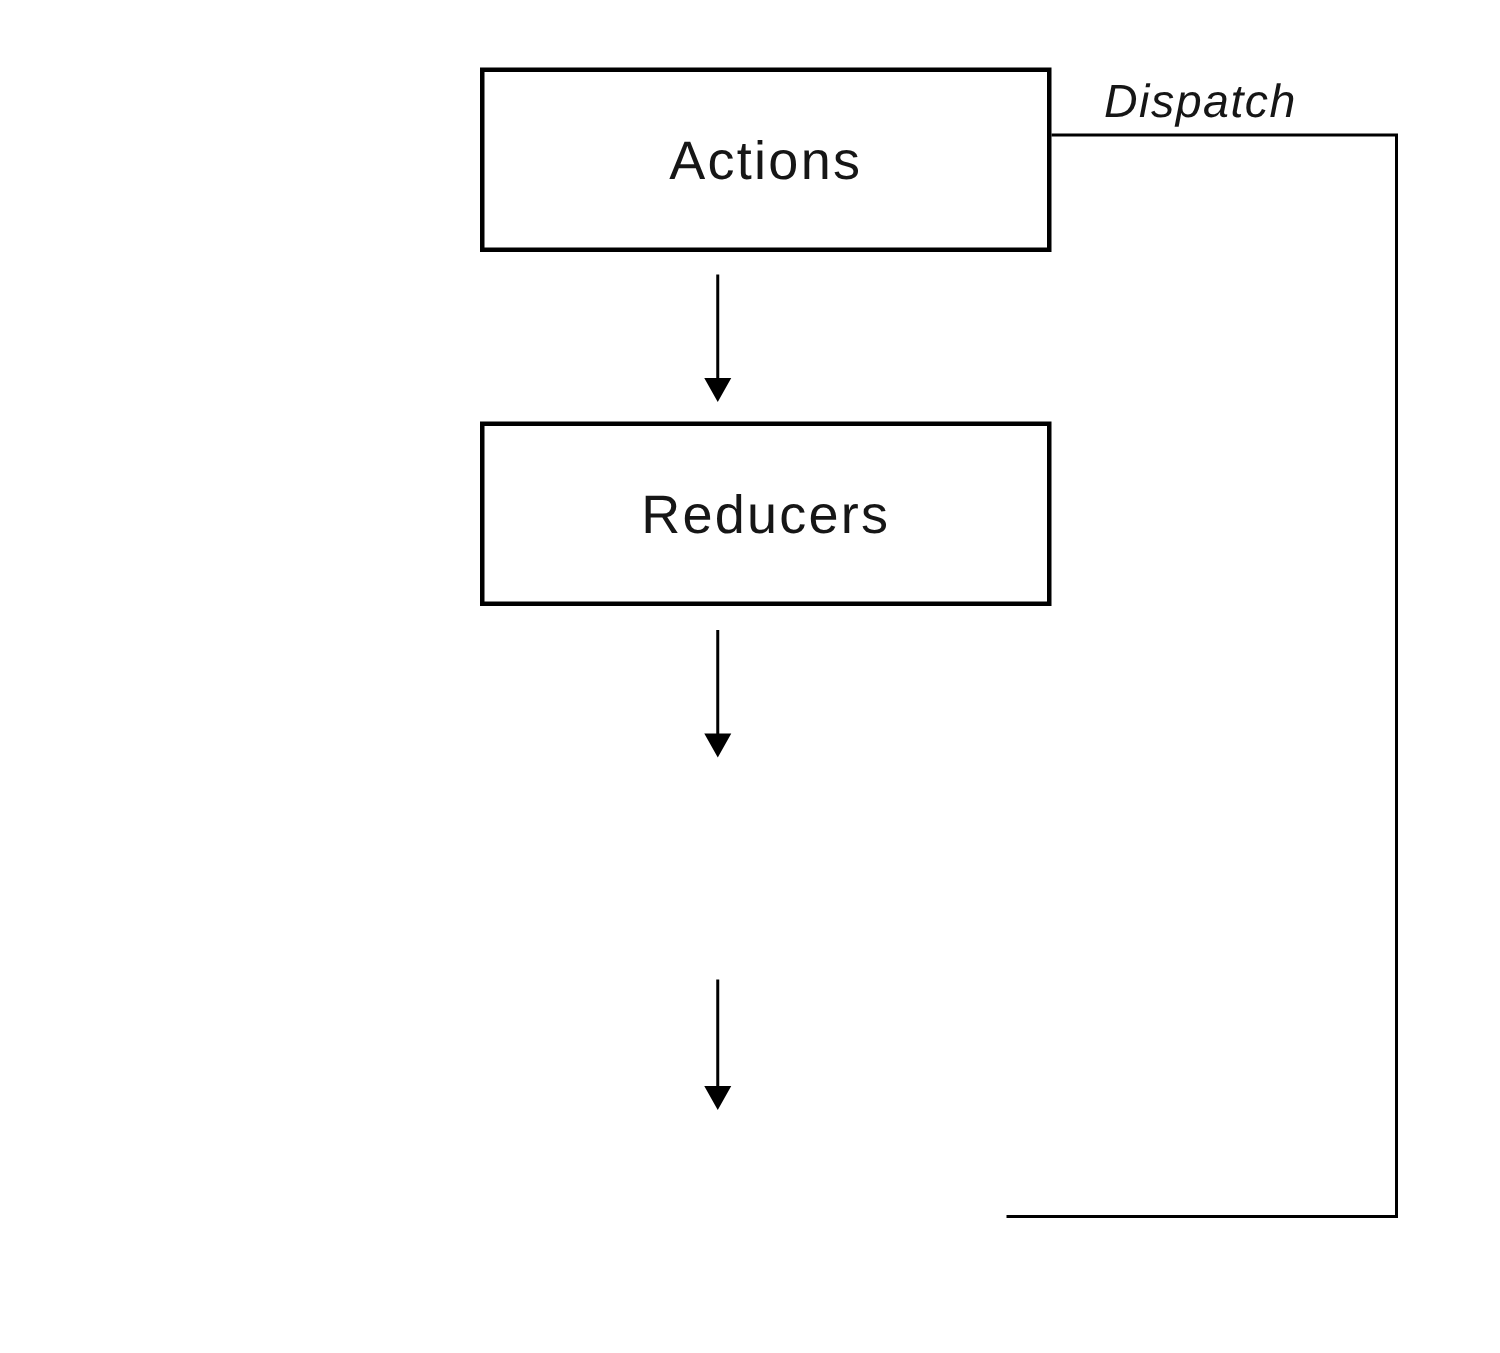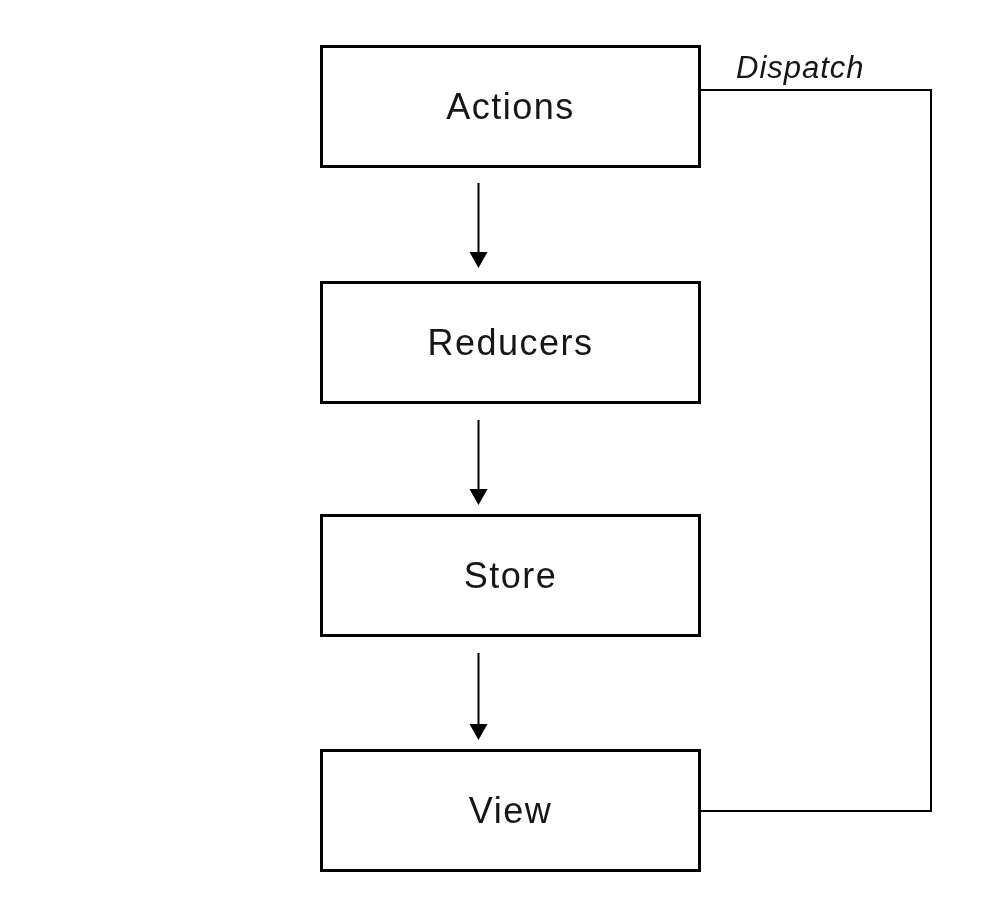--- a/index.html
+++ b/index.html
@@ -96,23 +96,17 @@
   </svg>
 
   <div class="node" id="node-actions">
     <span class="node-label">Actions</span>
   </div>
 
   <div class="node" id="node-reducers">
     <span class="node-label">Reducers</span>
   </div>
 
-  <div class="node" id="node-store">
-    <span class="node-label">Store</span>
-  </div>
 
-  <div class="node" id="node-view">
-    <span class="node-label">View</span>
-  </div>
 
   <span class="edge-label">Dispatch</span>
 
 </div>
 
 </body></html>

